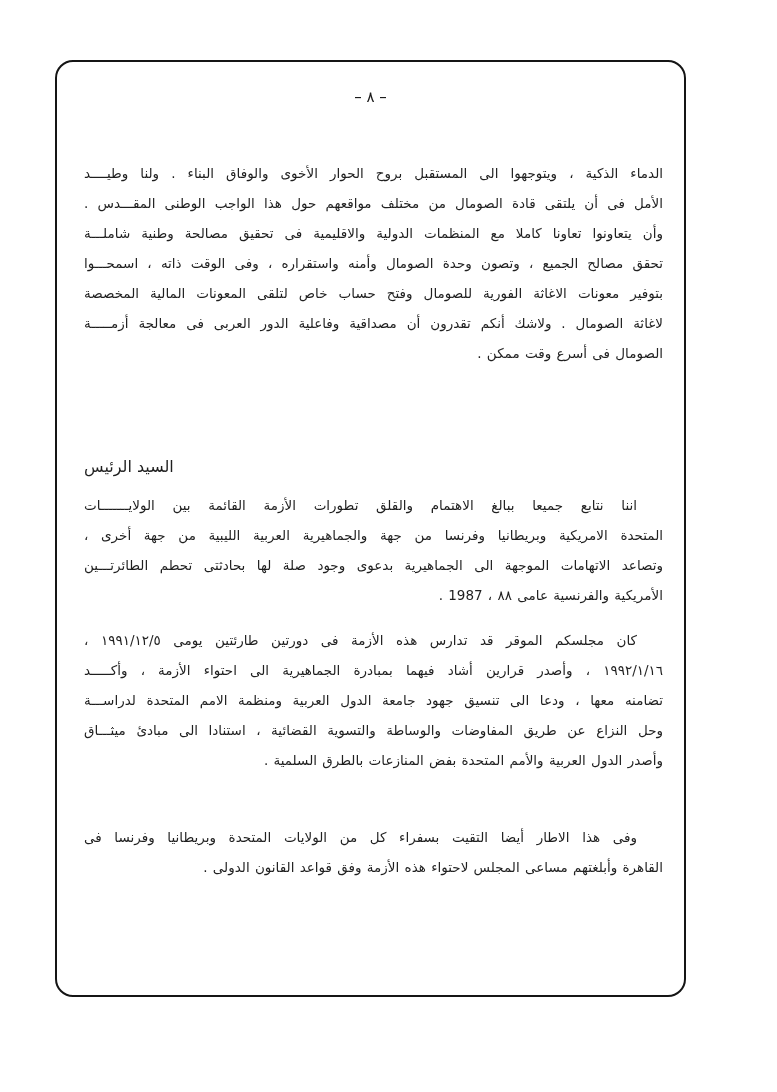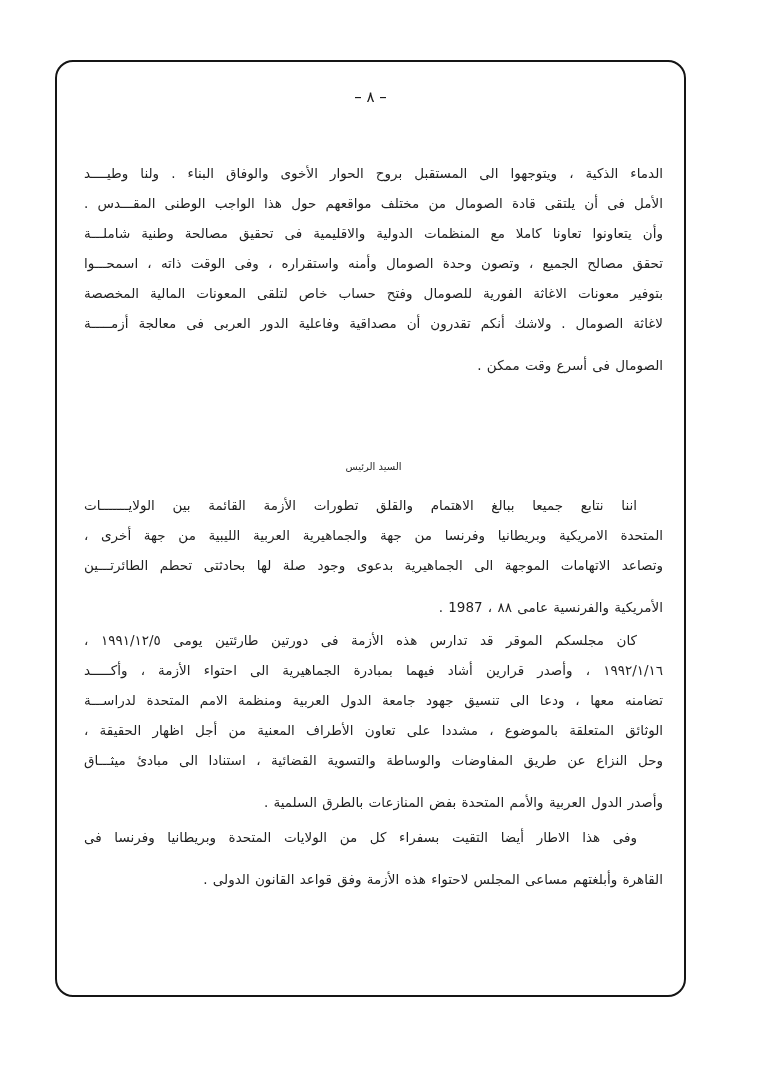--- a/index.html
+++ b/index.html
@@ -55,35 +55,34 @@
   .tline {
     height: 30px;
     line-height: 30px;
     text-align: justify;
     text-align-last: justify;
     overflow: hidden;
     word-spacing: 1px;
   }
   .tline:last-child {
     text-align-last: right;
-    margin-top: 12px;
   }
   .indent-first .tline:first-child {
     padding-right: 26px;
   }
   .para-1 { top: 158px; }
   .heading-block {
     position: absolute;
     right: 0;
     top: 452px;
     width: 579px;
     height: 30px;
     line-height: 30px;
-    text-align: center;
-    font-size: 10px;
+    text-align: left;
+    font-size: 16px;
   }
   .para-2 { top: 490px; }
   .para-3 { top: 625px; }
   .para-4 { top: 822px; }
 </style>
 </head>
 <body>
 
 <div class="page-frame"></div>
 
@@ -106,21 +105,20 @@
       <div class="tline">اننا نتابع جميعا ببالغ الاهتمام والقلق تطورات الأزمة القائمة بين الولايـــــــات</div>
       <div class="tline">المتحدة الامريكية وبريطانيا وفرنسا من جهة والجماهيرية العربية الليبية من جهة أخرى ،</div>
       <div class="tline">وتصاعد الاتهامات الموجهة الى الجماهيرية بدعوى وجود صلة لها بحادثتى تحطم الطائرتـــين</div>
       <div class="tline">الأمريكية والفرنسية عامى ٨٨ ، 1987 .</div>
     </div>
 
   <div class="para para-3 indent-first">
       <div class="tline">كان مجلسكم الموقر قد تدارس هذه الأزمة فى دورتين طارئتين يومى ١٩٩١/١٢/٥ ،</div>
       <div class="tline">١٩٩٢/١/١٦ ، وأصدر قرارين أشاد فيهما بمبادرة الجماهيرية الى احتواء الأزمة ، وأكـــــد</div>
       <div class="tline">تضامنه معها ، ودعا الى تنسيق جهود جامعة الدول العربية ومنظمة الامم المتحدة لدراســـة</div>
-      <div class="tline">الوثائق المتعلقة بالموضوع ، مشددا على تعاون الأطراف المعنية من أجل اظهار الحقيقة ،</div>
       <div class="tline">وحل النزاع عن طريق المفاوضات والوساطة والتسوية القضائية ، استنادا الى مبادئ ميثـــاق</div>
       <div class="tline">وأصدر الدول العربية والأمم المتحدة بفض المنازعات بالطرق السلمية .</div>
     </div>
 
   <div class="para para-4 indent-first">
       <div class="tline">وفى هذا الاطار أيضا التقيت بسفراء كل من الولايات المتحدة وبريطانيا وفرنسا فى</div>
       <div class="tline">القاهرة وأبلغتهم مساعى المجلس لاحتواء هذه الأزمة وفق قواعد القانون الدولى .</div>
     </div>
 </div>
 

